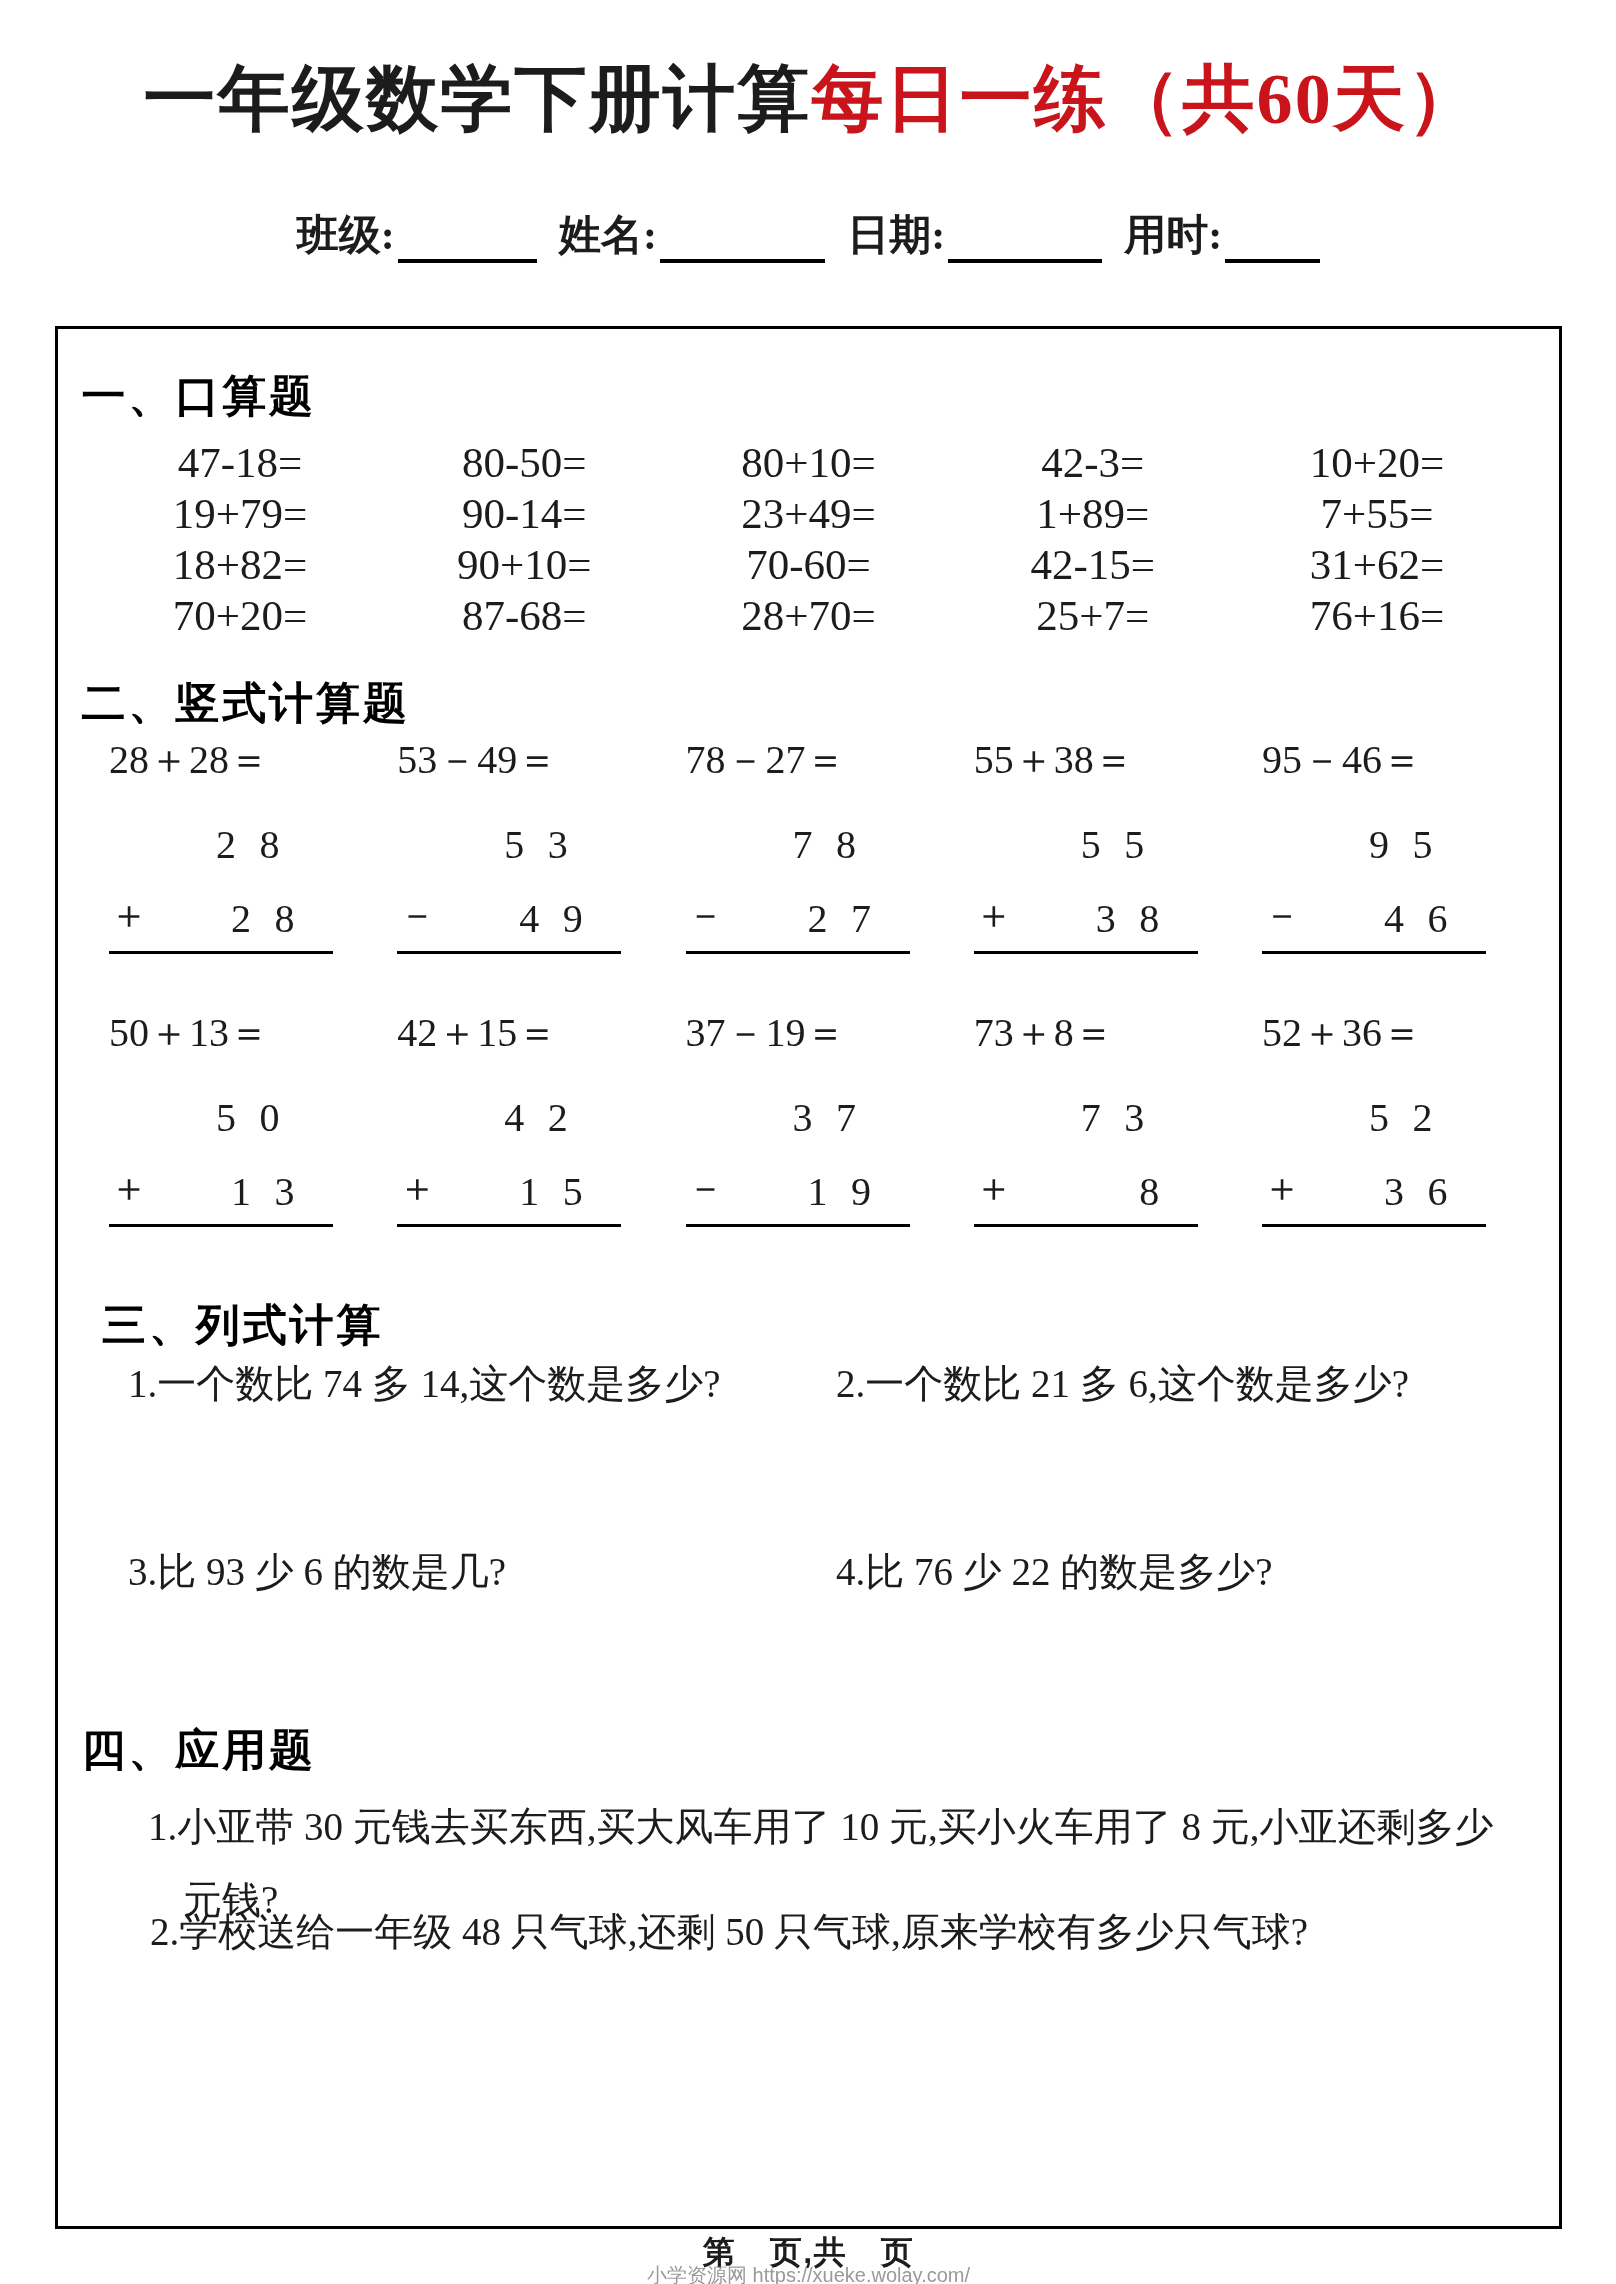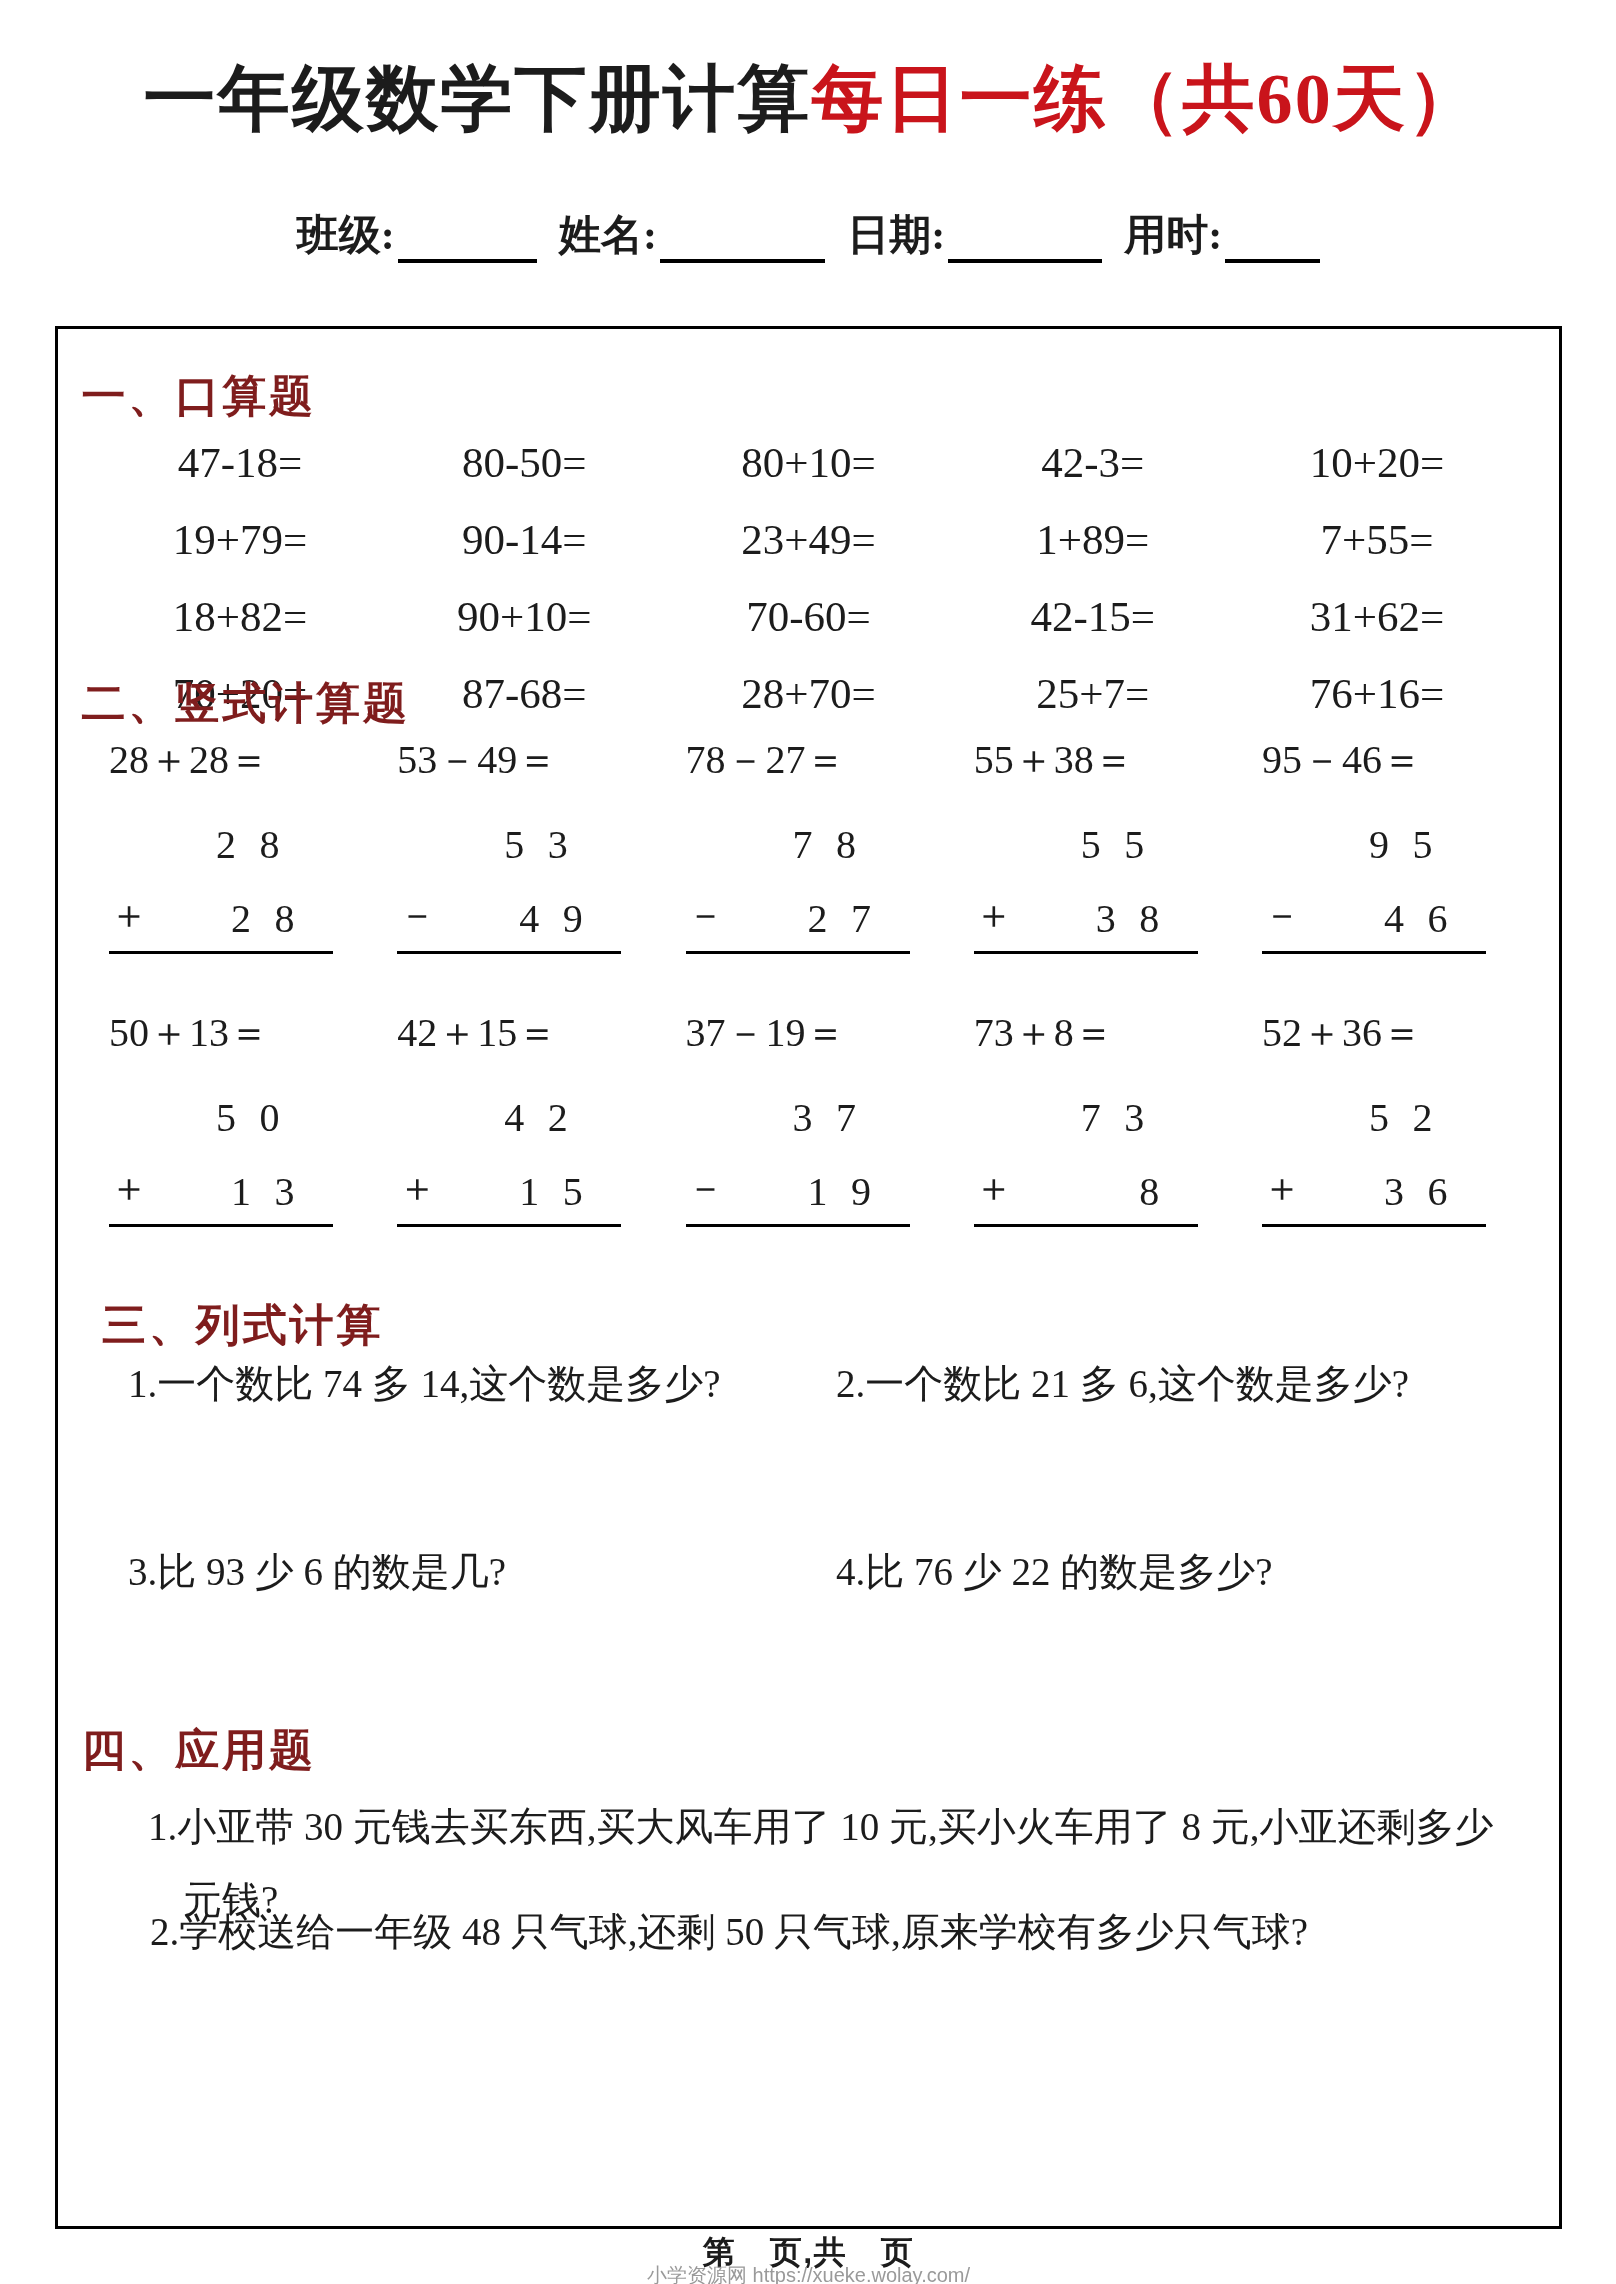--- a/index.html
+++ b/index.html
@@ -40,33 +40,33 @@
   .blank.w4 { width:95px; }
 
   
   .box {
     position:absolute; left:55px; top:326px;
     width:1507px; height:1903px;
     border:3.7px solid #000;
   }
   .sec-title {
     position:absolute; left:23.5px;
-    color:#7f1d1d; font-weight:bold; font-size:44px;
+    color:#000000; font-weight:bold; font-size:44px;
     letter-spacing:2.9px; white-space:nowrap;
   }
   #sec1-title { top:38px; }
   #sec2-title { top:345px; }
   #sec3-title { top:967px; left:44px; }
   #sec4-title { top:1392px; }
 
   
   .oral-grid {
     position:absolute; left:40px; right:40px; top:109px;
     display:grid; grid-template-columns:repeat(5,1fr);
-    row-gap:28px;
+    row-gap:2px;
     font-size:43px;
   }
   .oral-grid .cell { text-align:center; white-space:nowrap; }
 
   
   .vrow {
     position:absolute; left:51px; right:51px;
     display:flex; justify-content:space-between;
   }
   #vrow1 { top:403px; }

